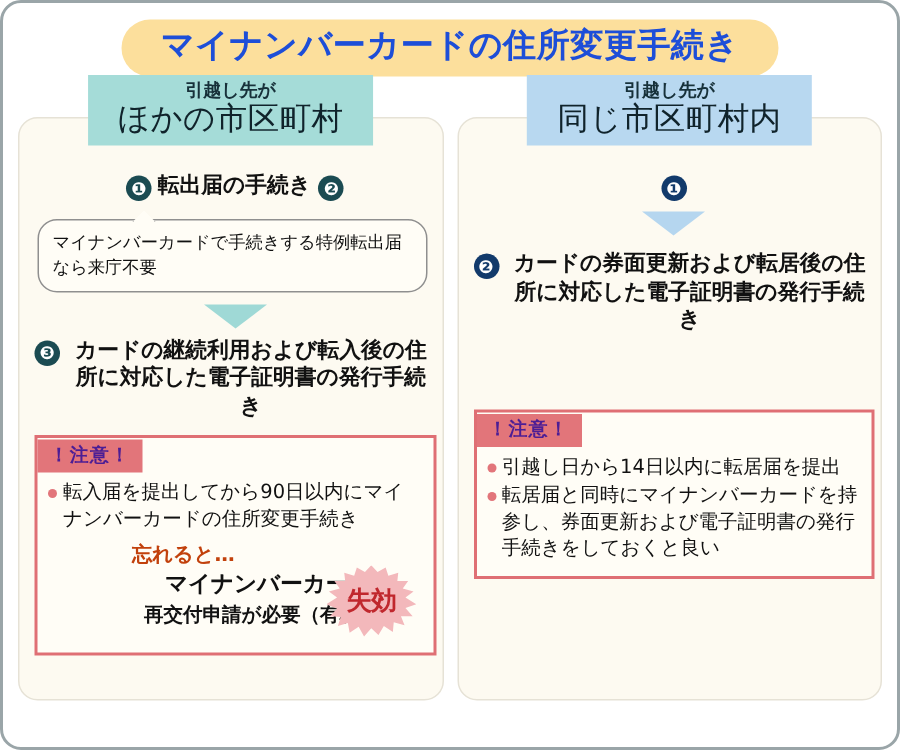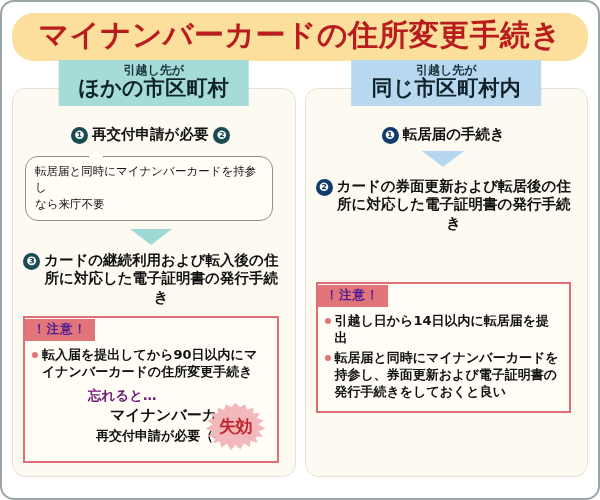--- a/index.html
+++ b/index.html
@@ -25,43 +25,43 @@
   
   .title-wrap {
     display: flex;
     justify-content: center;
     padding-top: 11px;
   }
   .title-pill {
     background: #fcdf9c;
     border-radius: 22px;
     padding: 5px 26px 8px 26px;
-    font-size: 30px;
-    font-weight: bold;
-    color: #b91c1c;
+    font-size: 22px;
+    font-weight: bold;
+    color: #1d4ed8;
     letter-spacing: 0.4px;
     line-height: 1.15;
     white-space: nowrap;
     text-align: right;
   }
 
   
   .columns {
     position: relative;
     display: flex;
     gap: 9px;
     padding: 0 10px;
     margin-top: 27px;
     height: 389px;
   }
   .col {
     position: relative;
     flex: 1;
     border-radius: 13px;
-    padding: 34px 16px 10px 10px;
+    padding: 34px 4px 10px 10px;
   }
   .col-left  { background: #fdfaf1; border: 1px solid #e6e2d6; }
   .col-right { background: #fdfaf1; border: 1px solid #e6e2d6; }
 
   
   .col-head {
     position: absolute;
     top: -29px;
     left: 50%;
     transform: translateX(-50%);
@@ -72,21 +72,21 @@
     z-index: 5;
   }
   .col-head .sub {
     font-size: 12px;
     font-weight: bold;
     color: #17313a;
     display: block;
   }
   .col-head .main {
     font-size: 21px;
-    font-weight: bold;
+    font-weight: normal;
     color: #10232b;
     display: block;
     letter-spacing: 0.3px;
   }
   .head-teal { background: #a5dcd8; }
   .head-blue { background: #b8d8f0; }
 
   
   .step-row {
     display: flex;
@@ -181,45 +181,44 @@
     letter-spacing: 1px;
   }
   .caution-body {
     padding: 5px 7px 8px 7px;
   }
   .c-item {
     display: flex;
     align-items: flex-start;
     gap: 4px;
     font-size: 13px;
-    font-weight: bold;
+    font-weight: normal;
     color: #111111;
     line-height: 1.33;
     margin-bottom: 2px;
-    justify-content: center;
   }
   .c-dot {
     flex: none;
     width: 6px; height: 6px;
     border-radius: 50%;
     background: #e2757a;
     margin-top: 6px;
   }
 
   
   .warn {
     position: relative;
     margin-top: 6px;
     padding-left: 34px;
     height: 66px;
   }
   .warn-l1 {
     font-size: 13.5px;
     font-weight: bold;
-    color: #701a75;
+    color: #c2410c;
     padding-left: 22px;
   }
   .warn-l2 {
     font-size: 15px;
     font-weight: bold;
     color: #111111;
     padding-left: 44px;
     margin-top: 1px;
   }
   .warn-l3 {
@@ -275,29 +274,29 @@
     <div class="col col-left">
 
       <div class="col-head head-teal">
         <span class="sub">引越し先が</span>
         <span class="main">ほかの市区町村</span>
       </div>
 
       <div class="step-row">
         <div class="step">
           <span class="badge badge-teal">❶</span>
-          <span class="step-text">再交付申請が必要</span>
+          <span class="step-text">転出届の手続き</span>
         </div>
         <div class="step">
           <span class="badge badge-teal">❷</span>
         </div>
       </div>
 
       <div class="bubble">
-        <div>転居届と同時にマイナンバーカードを持参し</div>
+        <div>マイナンバーカードで手続きする特例転出届</div>
         <div>なら来庁不要</div>
       </div>
 
       <div class="arrow arrow-teal"></div>
 
       <div class="step-block">
         <span class="badge badge-teal">❸</span>
         <span class="step-text">カードの継続利用および転入後の住所に対応した電子証明書の発行手続き</span>
       </div>
 
@@ -323,21 +322,20 @@
     <div class="col col-right">
 
       <div class="col-head head-blue">
         <span class="sub">引越し先が</span>
         <span class="main">同じ市区町村内</span>
       </div>
 
       <div class="step-row right-steps">
         <div class="step">
           <span class="badge badge-navy">❶</span>
-          <span class="step-text">転居届の手続き</span>
         </div>
       </div>
 
       <div class="arrow arrow-blue arrow-right-top"></div>
 
       <div class="step-block">
         <span class="badge badge-navy">❷</span>
         <span class="step-text">カードの券面更新および転居後の住所に対応した電子証明書の発行手続き</span>
       </div>
 

